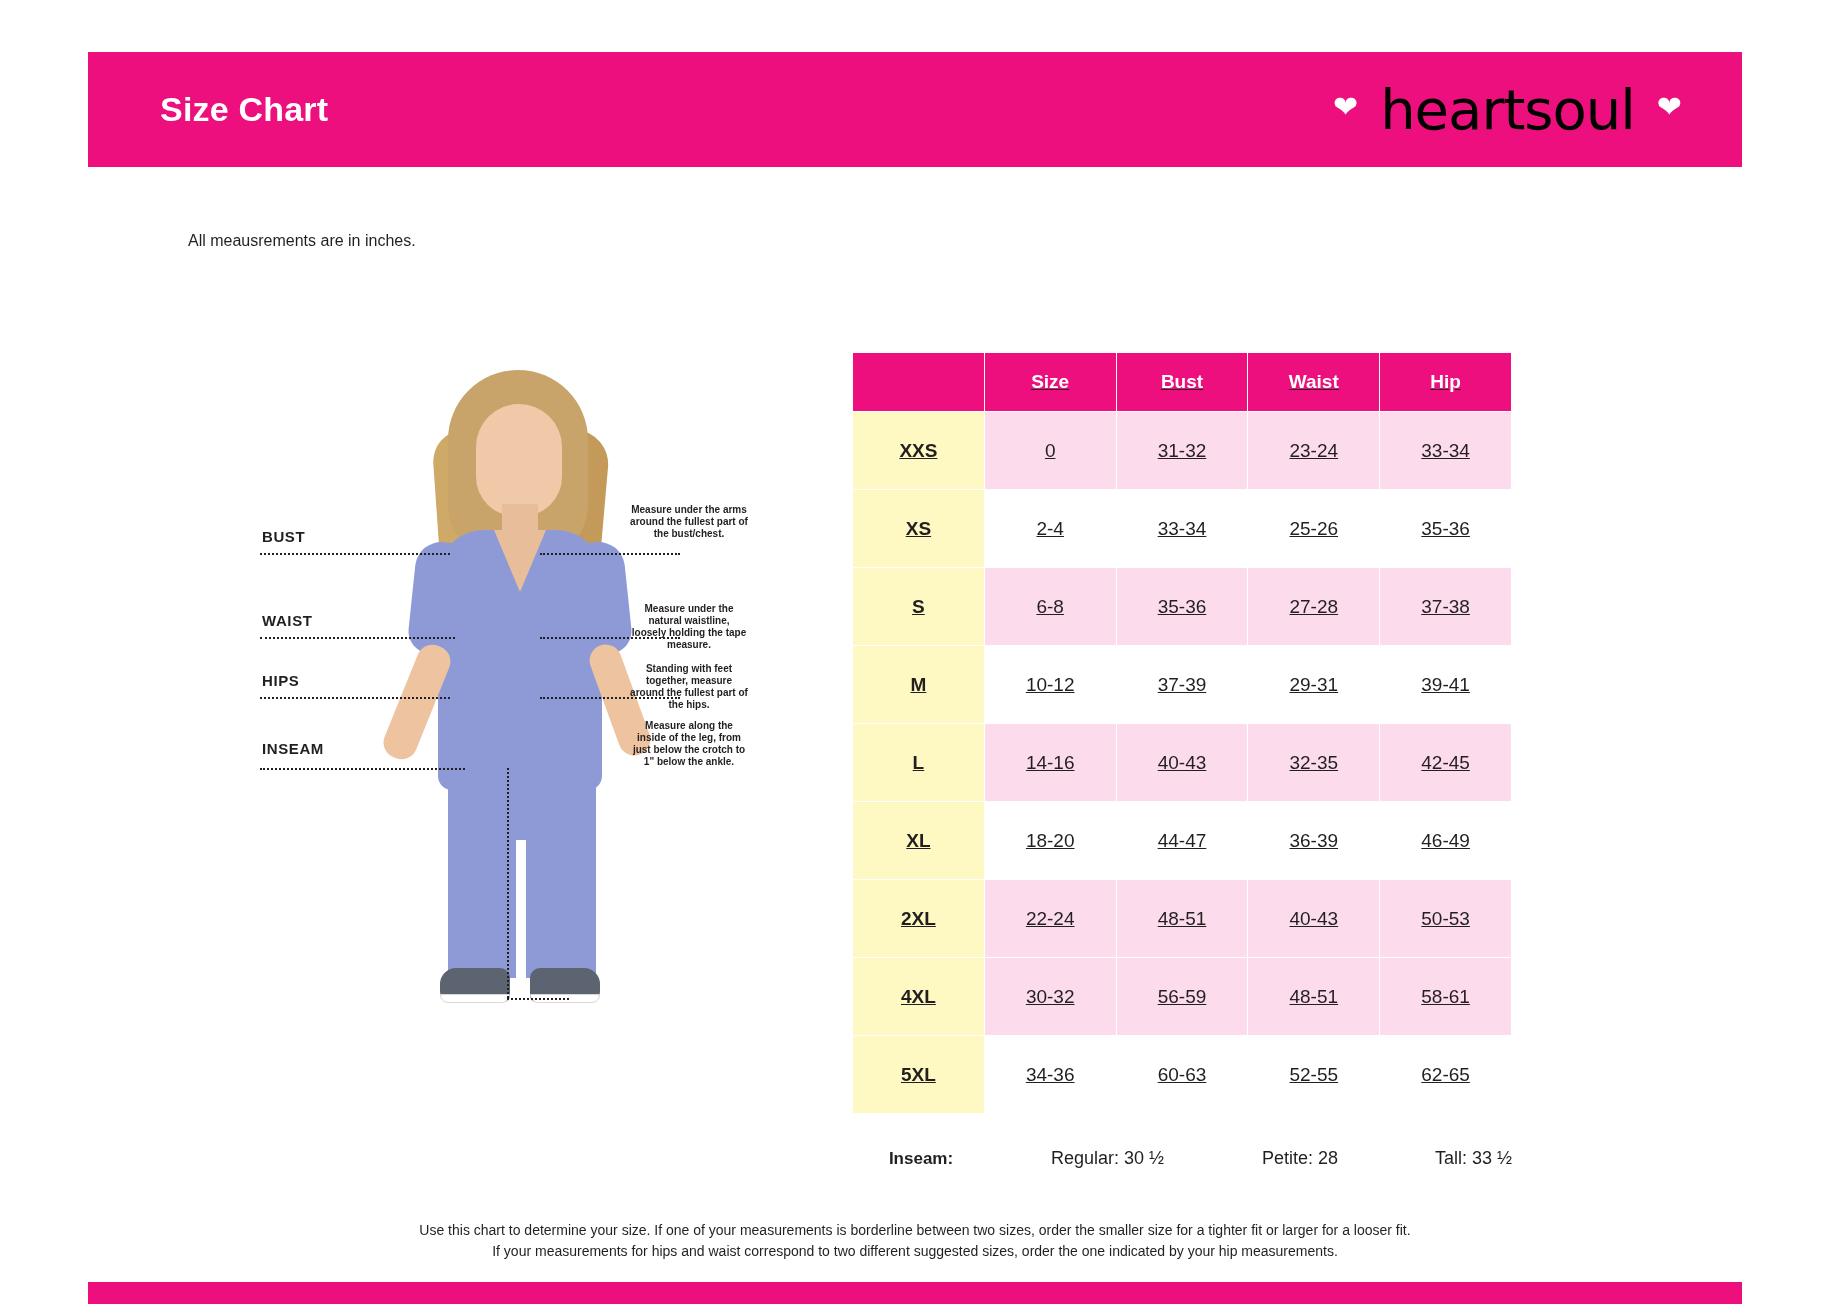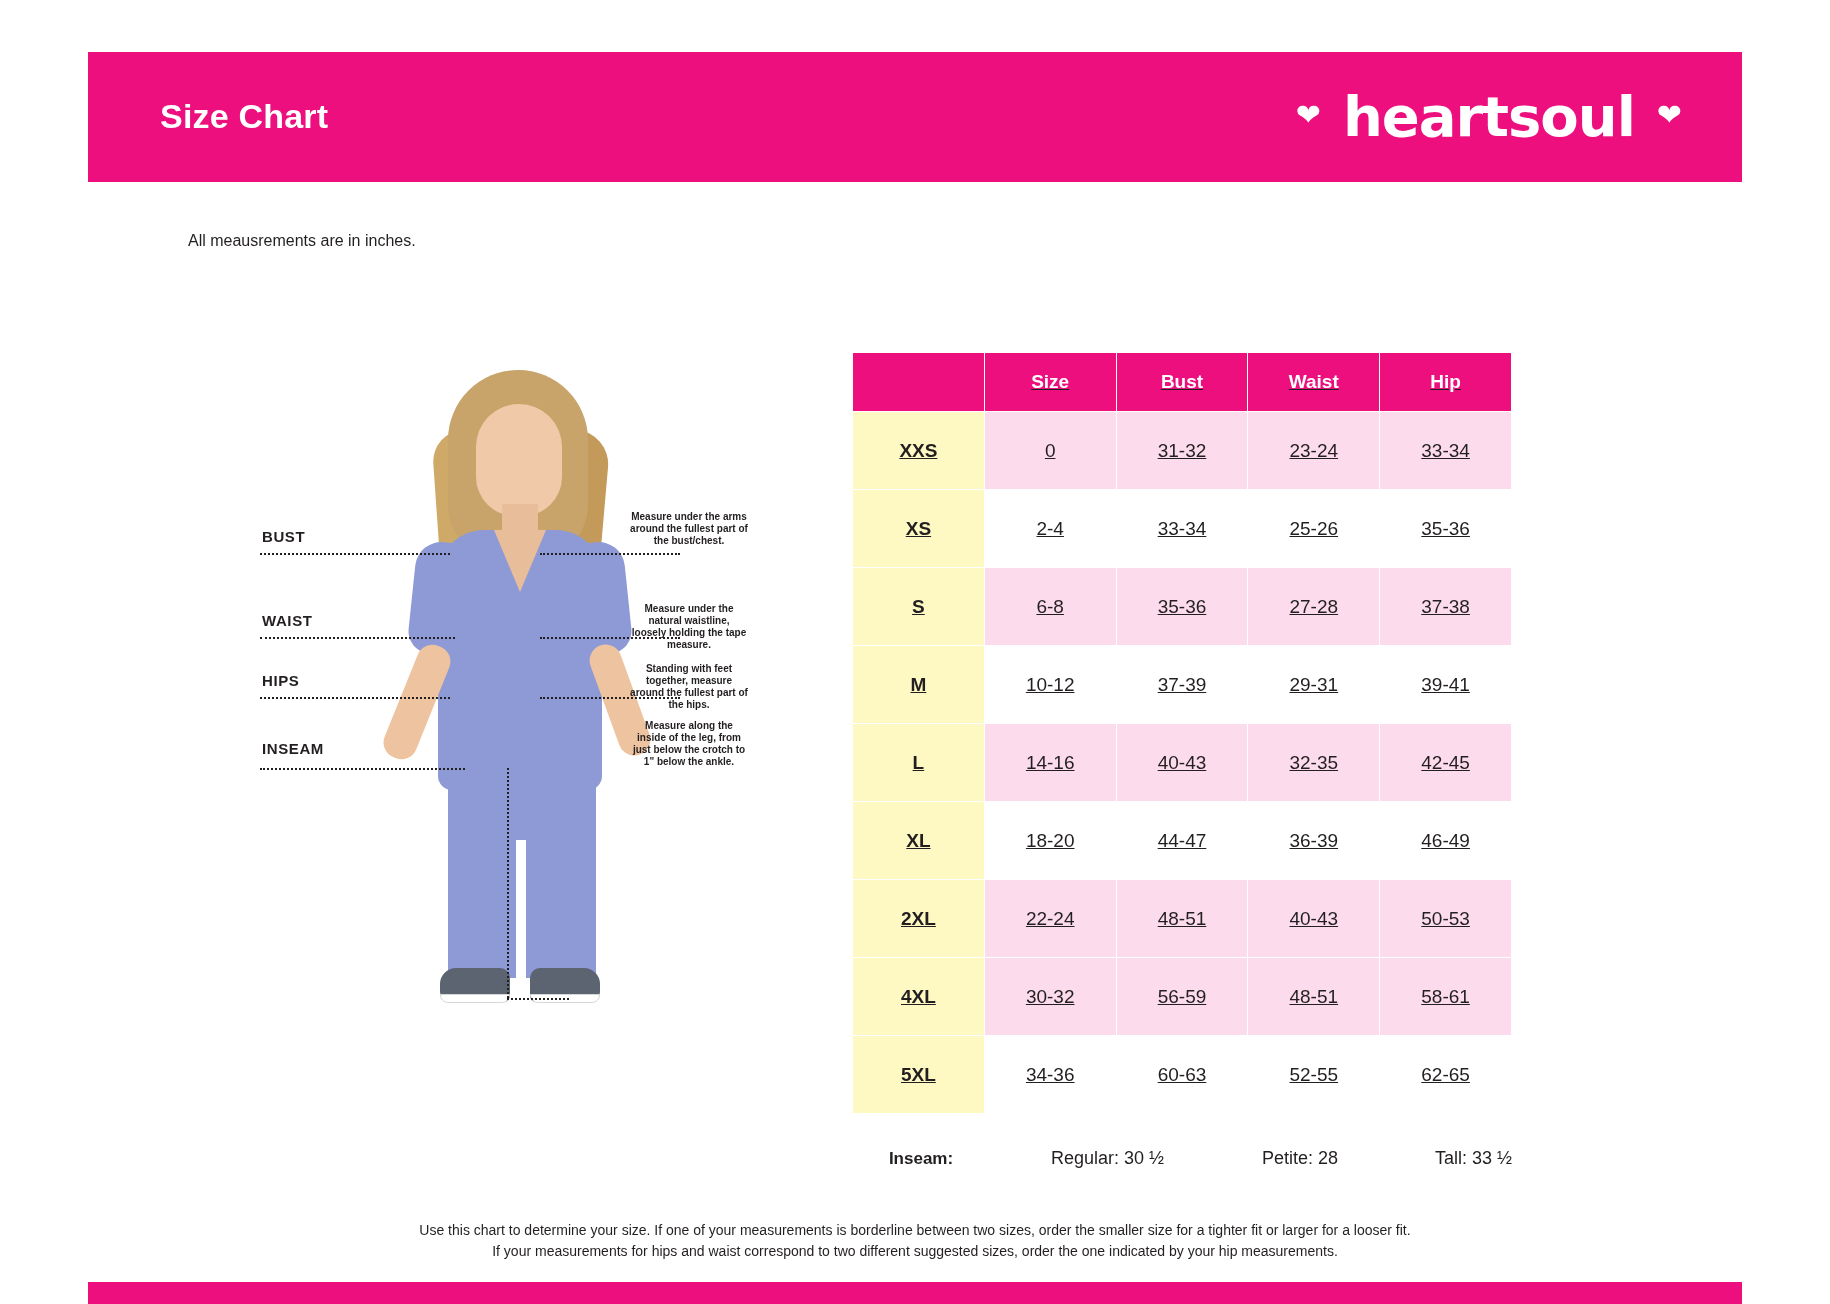--- a/index.html
+++ b/index.html
@@ -23,21 +23,21 @@
     height: 1304px;
     background: #ffffff;
   }
 
   
   .header-bar {
     position: absolute;
     left: 88px;
     top: 52px;
     width: 1654px;
-    height: 130px;
+    height: 115px;
     background: #ec0f7d;
     display: flex;
     align-items: center;
     justify-content: space-between;
     padding: 0 60px 1px 72px;
     box-sizing: border-box;
   }
   .header-title {
     color: #ffffff;
     font-size: 34px;
@@ -49,23 +49,23 @@
     align-items: center;
     gap: 22px;
   }
   .brand-heart {
     color: #ffffff;
     font-size: 30px;
     line-height: 1;
     transform: translateY(-2px);
   }
   .brand-name {
-    color: #ffffff;
+    color: #000000;
     font-size: 56px;
-    font-weight: 700;
+    font-weight: 400;
     letter-spacing: -1px;
     font-family: "DejaVu Sans", sans-serif;
   }
 
   .subnote {
     position: absolute;
     left: 160px;
     top: 232px;
     font-size: 16px;
     color: #231f20;
@@ -317,21 +317,21 @@
       <div class="m-leg-gap"></div>
       <div class="m-shoe-l"></div>
       <div class="m-shoe-r"></div>
       <div class="m-sole-l"></div>
       <div class="m-sole-r"></div>
     </div>
 
     <div class="meas-label" style="left:-38px; top:168px;">BUST</div>
     <div class="dots" style="left:-40px; top:193px; width:190px;"></div>
     <div class="dots" style="left:240px; top:193px; width:140px;"></div>
-    <div class="meas-desc" style="left:330px; top:151px;">Measure under the arms around the fullest part of the bust/chest.</div>
+    <div class="meas-desc" style="left:330px; top:144px;">Measure under the arms around the fullest part of the bust/chest.</div>
 
     <div class="meas-label" style="left:-38px; top:252px;">WAIST</div>
     <div class="dots" style="left:-40px; top:277px; width:195px;"></div>
     <div class="dots" style="left:240px; top:277px; width:140px;"></div>
     <div class="meas-desc" style="left:330px; top:243px;">Measure under the natural waistline, loosely holding the tape measure.</div>
 
     <div class="meas-label" style="left:-38px; top:312px;">HIPS</div>
     <div class="dots" style="left:-40px; top:337px; width:190px;"></div>
     <div class="dots" style="left:240px; top:337px; width:140px;"></div>
     <div class="meas-desc" style="left:330px; top:303px;">Standing with feet together, measure around the fullest part of the hips.</div>

